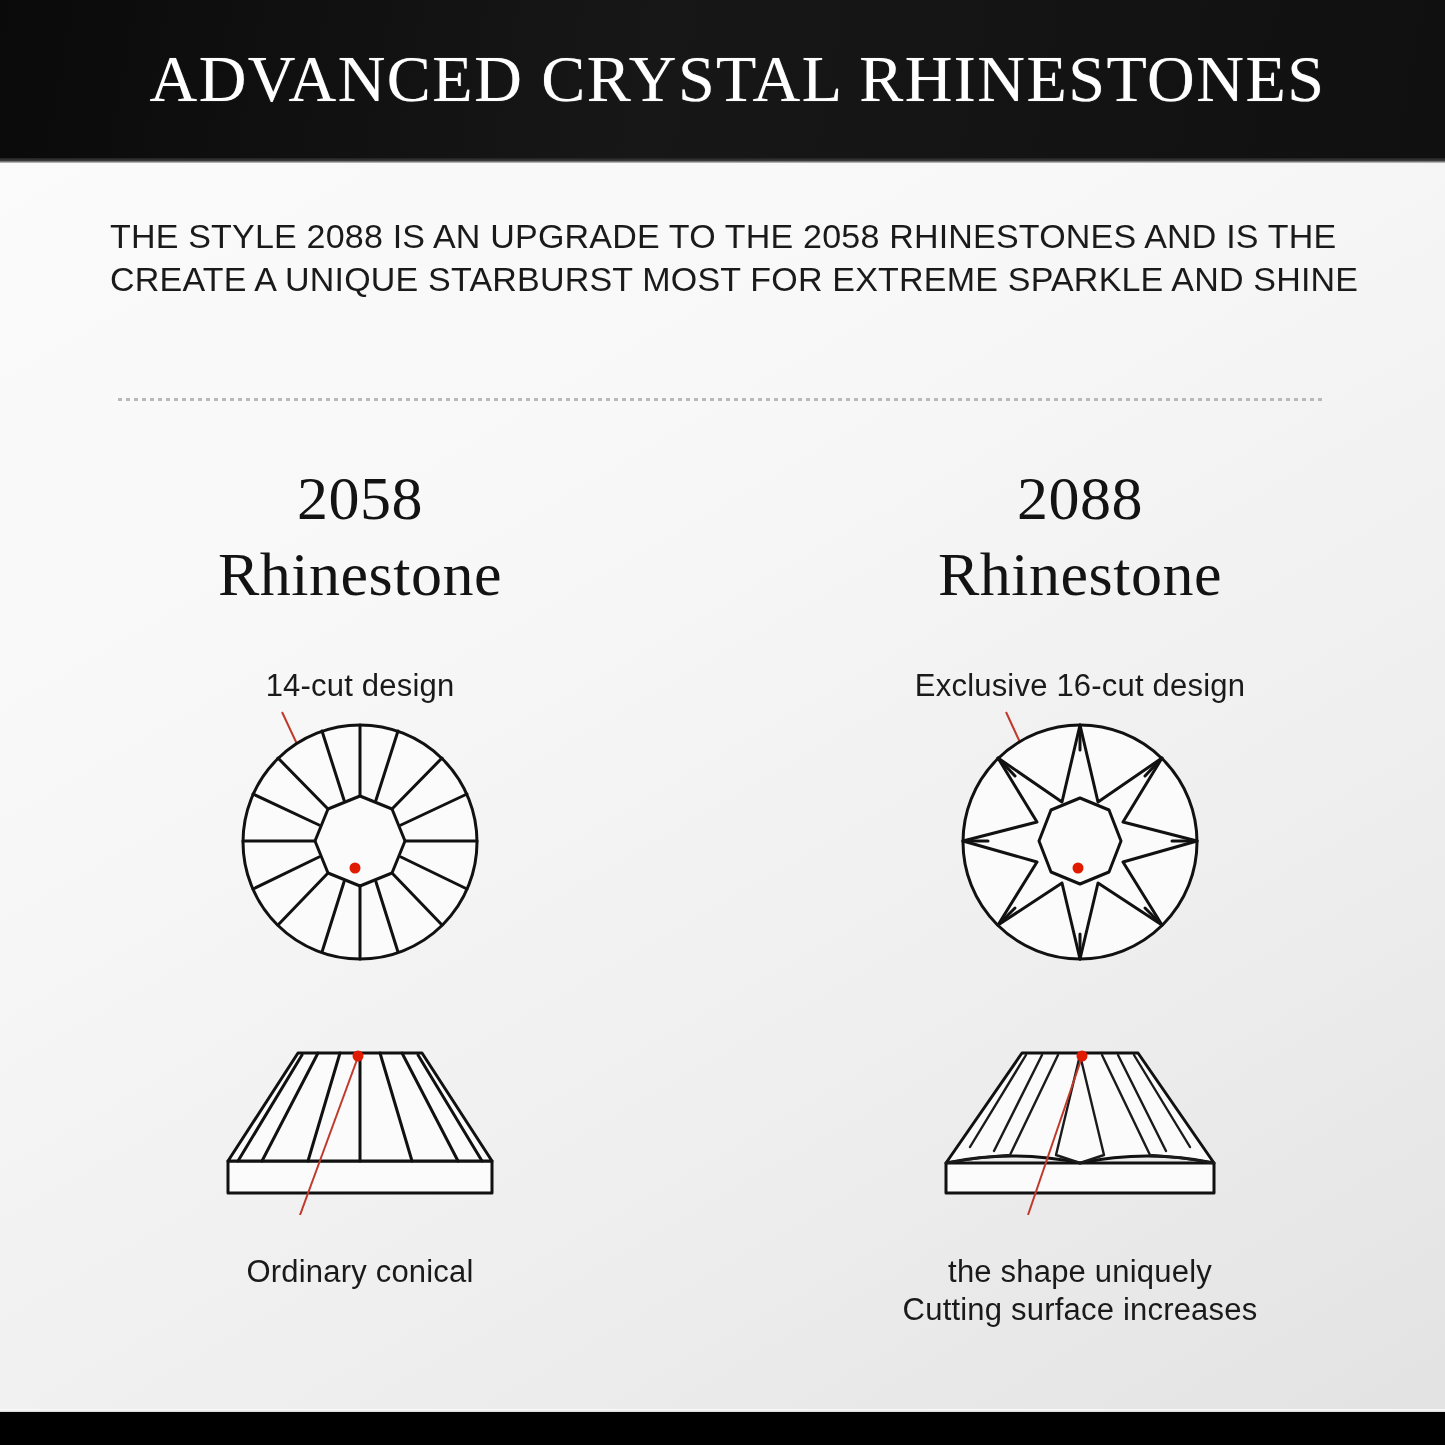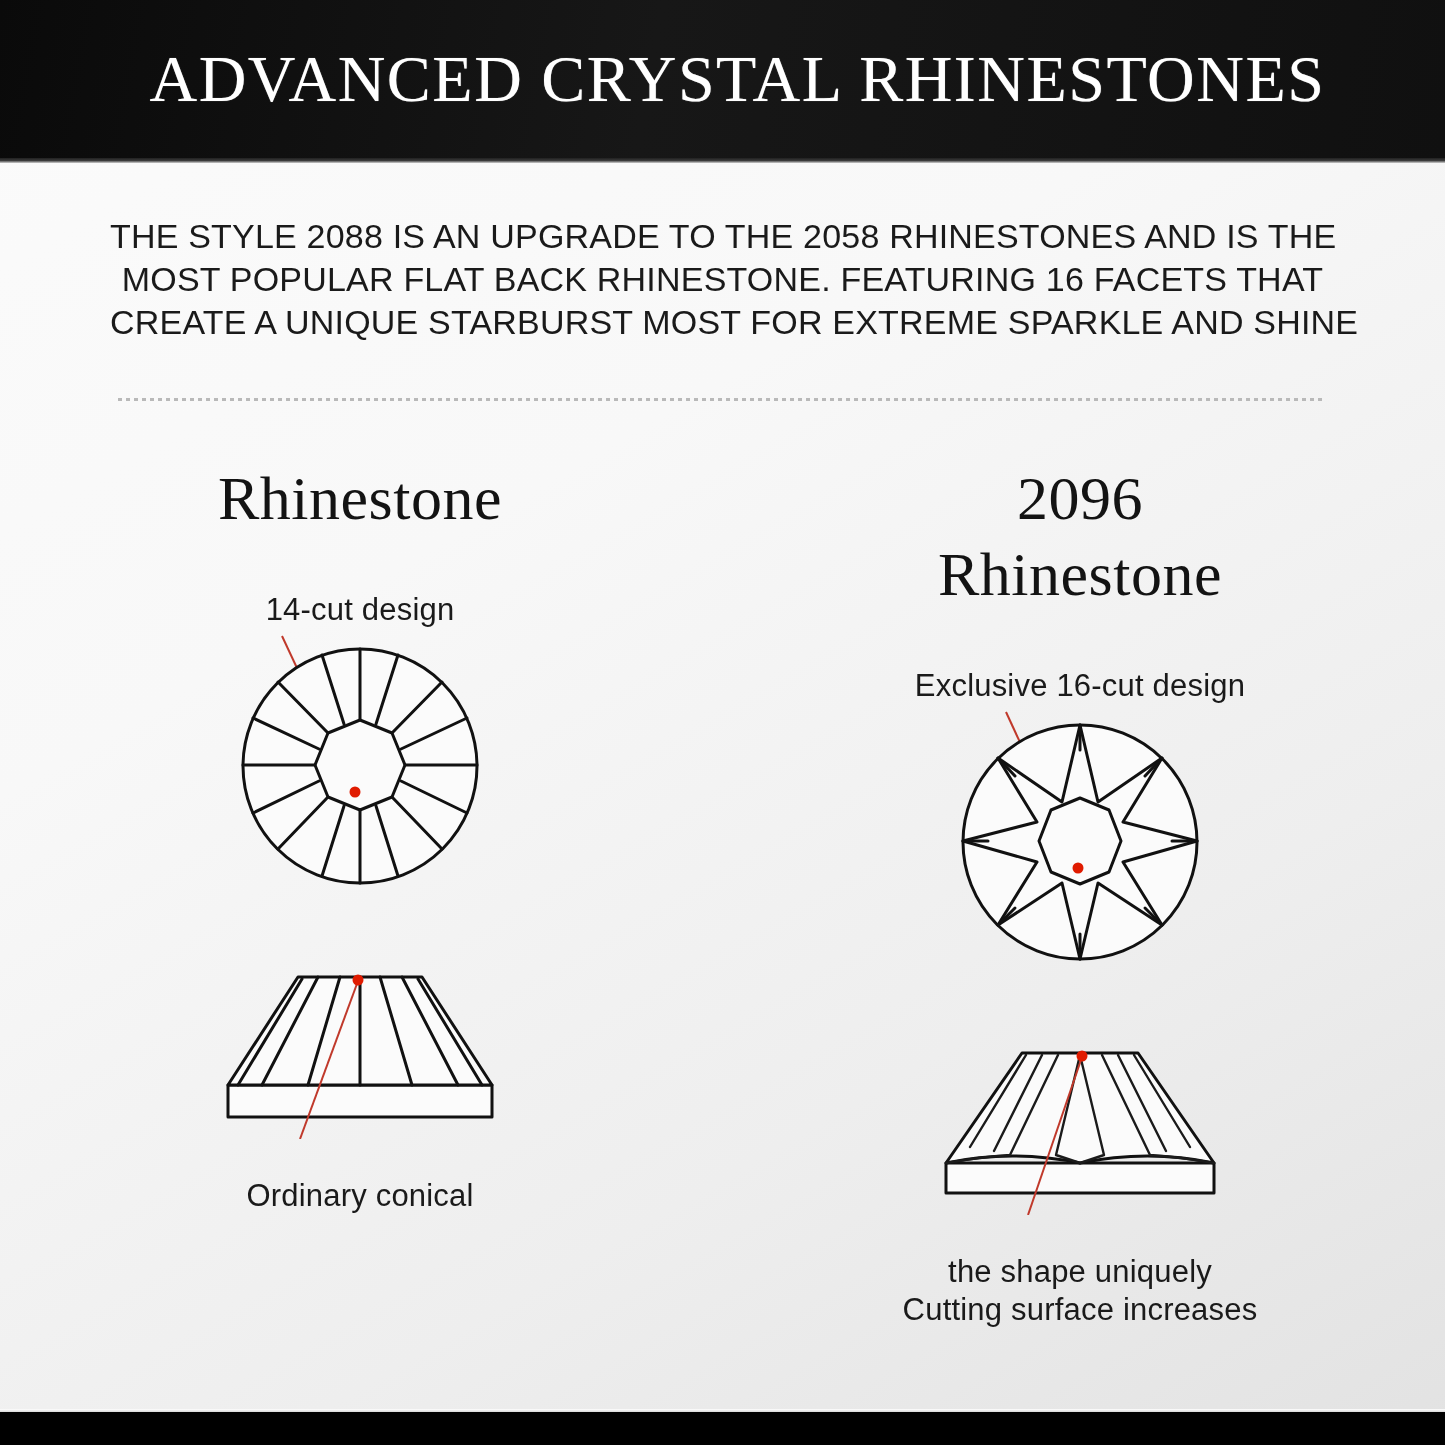--- a/index.html
+++ b/index.html
@@ -159,29 +159,29 @@
 <body>
 
 <div id="page">
 
   <div id="header-bar"></div>
   <div id="header-title">ADVANCED CRYSTAL RHINESTONES</div>
   <div id="header-underline"></div>
 
   <div id="intro">
     <span class="line">THE STYLE 2088 IS AN UPGRADE TO THE 2058 RHINESTONES AND IS THE</span>
-    <span class="line">MOST POPULAR FLAT BACK RHINESTONE. FEATURING 16 FACETS THAT</span>
     <span class="line">CREATE A UNIQUE STARBURST MOST FOR EXTREME SPARKLE AND SHINE</span>
   </div>
 
   <div id="divider"></div>
 
   <div class="column" id="column-left">
 
     <div class="col-heading">
+      <span class="h-num">2058</span>
       <span class="h-word">Rhinestone</span>
     </div>
 
     <div class="cut-label">14-cut design</div>
 
     <div class="figure-top">
       <svg width="340" height="265" viewBox="0 0 340 265">
 
         <path class="leader" d="M 92 2 L 165 158"></path>
 
@@ -238,21 +238,21 @@
     </div>
 
     <div class="bottom-label">
       <span class="line">Ordinary conical</span>
     </div>
   </div>
 
   <div class="column" id="column-right">
 
     <div class="col-heading">
-      <span class="h-num">2096</span>
+      <span class="h-num">2088</span>
       <span class="h-word">Rhinestone</span>
     </div>
 
     <div class="cut-label">Exclusive 16-cut design</div>
 
     <div class="figure-top">
       <svg width="340" height="265" viewBox="0 0 340 265">
         <path class="leader" d="M 96 2 L 168 158"></path>
 
         <circle class="stone-fill" cx="170" cy="132" r="117"></circle>

